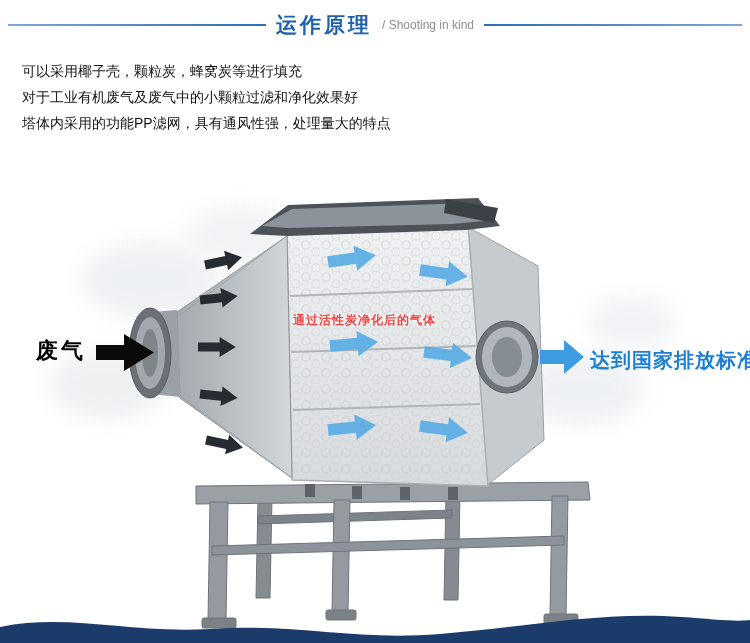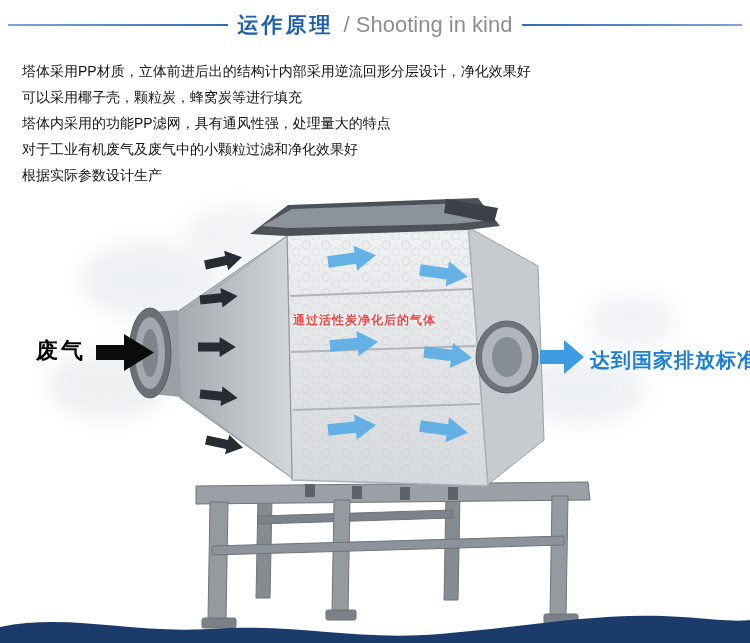--- a/index.html
+++ b/index.html
@@ -4,21 +4,21 @@
 <style>
   html,body{margin:0;padding:0;background:#fff;}
   .page{position:relative;width:750px;height:643px;background:#ffffff;overflow:hidden;
         font-family:"Liberation Sans","DejaVu Sans",sans-serif;}
   
   .hdr{position:absolute;top:10px;left:0;right:0;height:30px;display:flex;align-items:center;
        gap:10px;padding:0 8px;z-index:3;}
   .hdr .line{flex:1;height:2px;background:linear-gradient(to right,#7ea6d6,#2f6db5);}
   .hdr .line.right{background:linear-gradient(to left,#7ea6d6,#2f6db5);}
   .hdr h1{margin:0;font-size:21px;font-weight:bold;color:#1e5fae;letter-spacing:3px;white-space:nowrap;}
-  .hdr .sub{font-size:22px;color:#8e8e8e;white-space:nowrap;}
+  .hdr .sub{font-size:12px;color:#8e8e8e;white-space:nowrap;}
   
   .desc{position:absolute;top:58px;left:22px;right:18px;z-index:3;}
   .desc p{margin:0;height:26px;line-height:26px;font-size:14px;color:#141414;white-space:nowrap;}
   
   .scene{position:absolute;top:0;left:0;width:750px;height:643px;z-index:1;}
   
   .lbl{position:absolute;z-index:4;white-space:nowrap;font-weight:bold;}
   .lbl-inlet{left:36px;top:336px;font-size:22px;color:#000;letter-spacing:3px;}
   .lbl-purified{left:293px;top:312px;font-size:12px;color:#ef4444;letter-spacing:1px;
                 text-shadow:0 0 3px rgba(255,255,255,.95),0 0 6px rgba(255,255,255,.8);}
@@ -30,25 +30,23 @@
 <div class="page">
 
   <div class="hdr">
     <span class="line"></span>
     <h1>运作原理</h1>
     <span class="sub">/ Shooting in kind</span>
     <span class="line right"></span>
   </div>
 
   <div class="desc">
-    <p>塔体采用PP材质，立体前进后出的结构计内部采用逆流回形分层设计，净化效果好</p>
     <p>可以采用椰子壳，颗粒炭，蜂窝炭等进行填充</p>
+    <p>对于工业有机废气及废气中的小颗粒过滤和净化效果好</p>
     <p>塔体内采用的功能PP滤网，具有通风性强，处理量大的特点</p>
-    <p>对于工业有机废气及废气中的小颗粒过滤和净化效果好</p>
-    <p>根据实际参数设计生产</p>
   </div>
 
   <svg class="scene" viewBox="0 0 750 643">
     <defs>
       <path id="arr" d="M0,-5 L24,-5 L24,-11 L42,0 L24,11 L24,5 L0,5 Z"></path>
       <linearGradient id="faceGrad" x1="0" y1="0" x2="0" y2="1">
         <stop offset="0" stop-color="#eff1f2"></stop>
           <stop offset="1" stop-color="#d7dadd"></stop>
       </linearGradient>
       <linearGradient id="hoodGrad" x1="1" y1="0" x2="0" y2="0">

